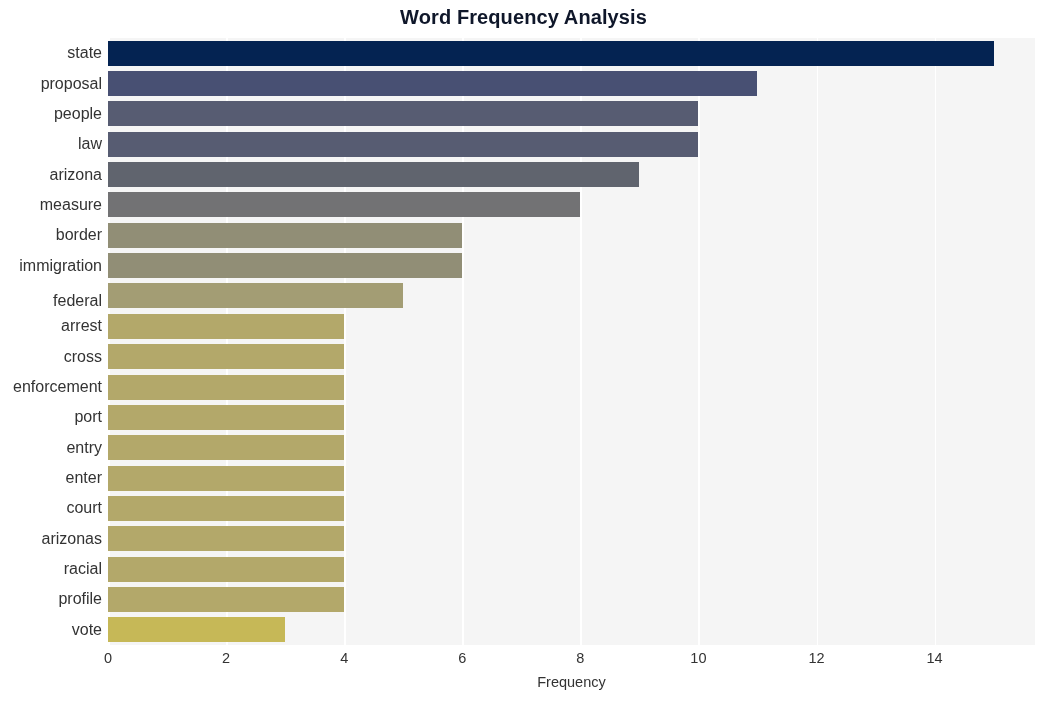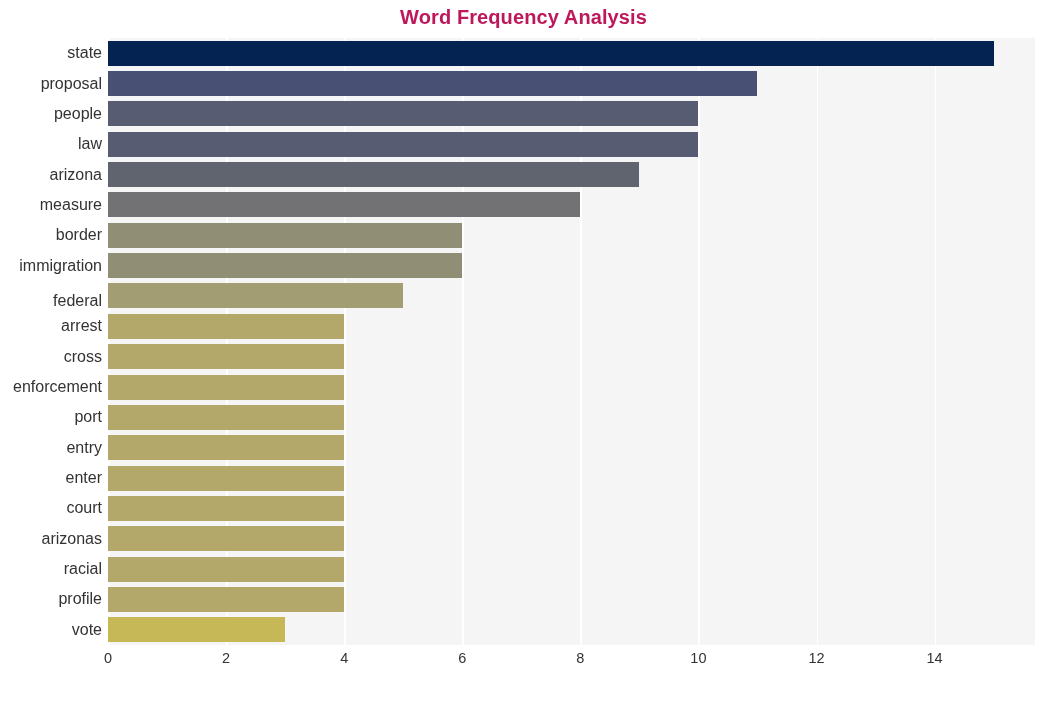--- a/index.html
+++ b/index.html
@@ -23,21 +23,21 @@
 
   
   #chart-title {
     position: absolute;
     left: 0;
     top: 6px;
     width: 1047px;
     text-align: center;
     font-size: 20px;
     font-weight: bold;
-    color: #be185d;
+    color: #0f172a;
     letter-spacing: 0.1px;
   }
 
   
   #plot-area {
     position: absolute;
     left: 108px;
     top: 38px;
     width: 927px;
     height: 607px;
@@ -227,14 +227,15 @@
       <div class="x-tick-label" style="left: 108px;">0</div>
       <div class="x-tick-label" style="left: 226.089px;">2</div>
       <div class="x-tick-label" style="left: 344.178px;">4</div>
       <div class="x-tick-label" style="left: 462.268px;">6</div>
       <div class="x-tick-label" style="left: 580.357px;">8</div>
       <div class="x-tick-label" style="left: 698.446px;">10</div>
       <div class="x-tick-label" style="left: 816.535px;">12</div>
       <div class="x-tick-label" style="left: 934.624px;">14</div>
     </div>
 
+  <div id="x-axis-label">Frequency</div>
 
 </div>
 
 </body></html>

